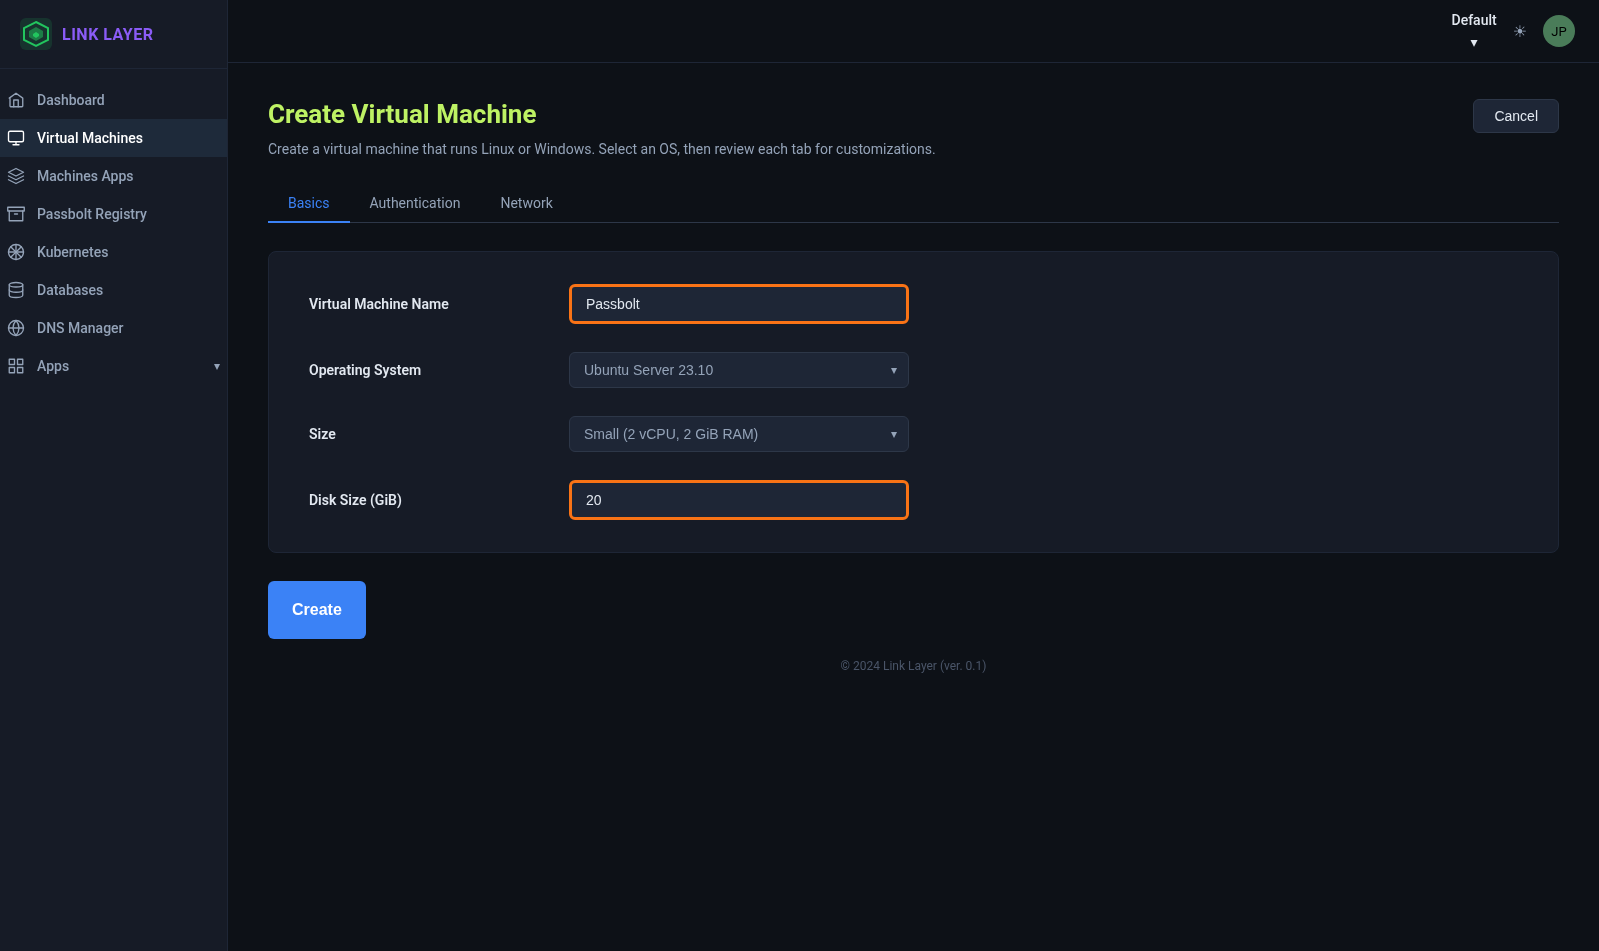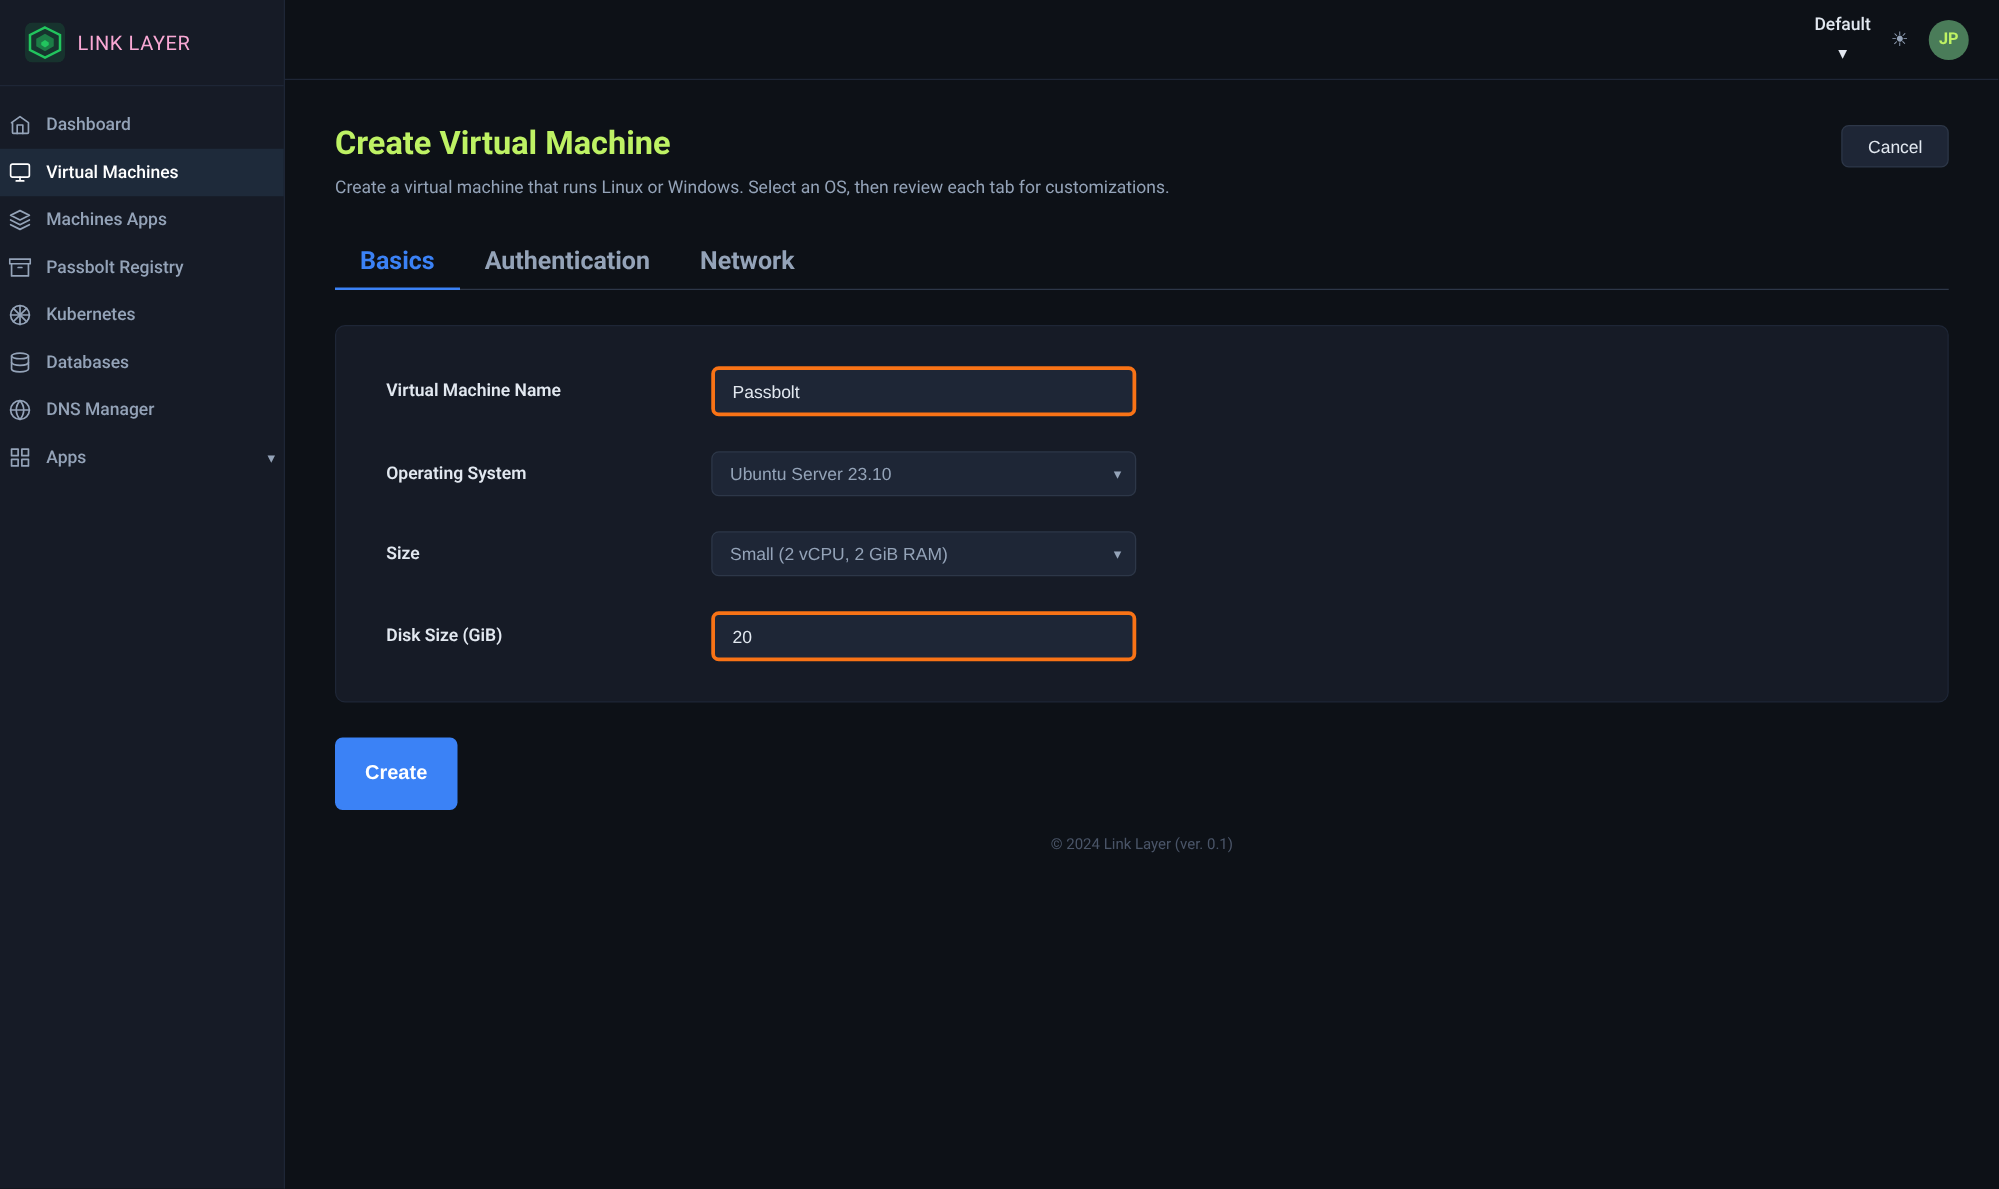--- a/index.html
+++ b/index.html
@@ -27,22 +27,22 @@
       gap: 10px;
       padding: 18px 20px;
       border-bottom: 1px solid #1e2636;
     }
     .logo-icon {
       width: 32px;
       height: 32px;
     }
     .logo-text {
       font-size: 16px;
-      font-weight: 400;
-      color: #f9a8d4;
+      font-weight: 700;
+      color: #8b5cf6;
       letter-spacing: 0.5px;
     }
     .sidebar-nav {
       flex: 1;
       padding: 12px 0;
     }
     .nav-item {
       display: flex;
       align-items: center;
       gap: 12px;
@@ -114,22 +114,22 @@
     }
     .avatar {
       width: 32px;
       height: 32px;
       border-radius: 50%;
       background: #4a7c59;
       display: flex;
       align-items: center;
       justify-content: center;
       font-size: 13px;
-      font-weight: 700;
-      color: #bef264;
+      font-weight: 400;
+      color: #000000;
       cursor: pointer;
       text-align: center;
     }
 
     
     .page-content {
       flex: 1;
       padding: 36px 40px;
       overflow-y: auto;
       position: relative;
@@ -168,22 +168,22 @@
 
     
     .tabs {
       display: flex;
       gap: 0;
       border-bottom: 1px solid #2d3748;
       margin-bottom: 28px;
     }
     .tab {
       padding: 10px 20px;
-      font-size: 20px;
-      font-weight: 700;
+      font-size: 14px;
+      font-weight: 400;
       color: #94a3b8;
       cursor: pointer;
       border-bottom: 2px solid transparent;
       margin-bottom: -1px;
     }
     .tab.active {
       color: #3b82f6;
       border-bottom: 2px solid #3b82f6;
     }
 

